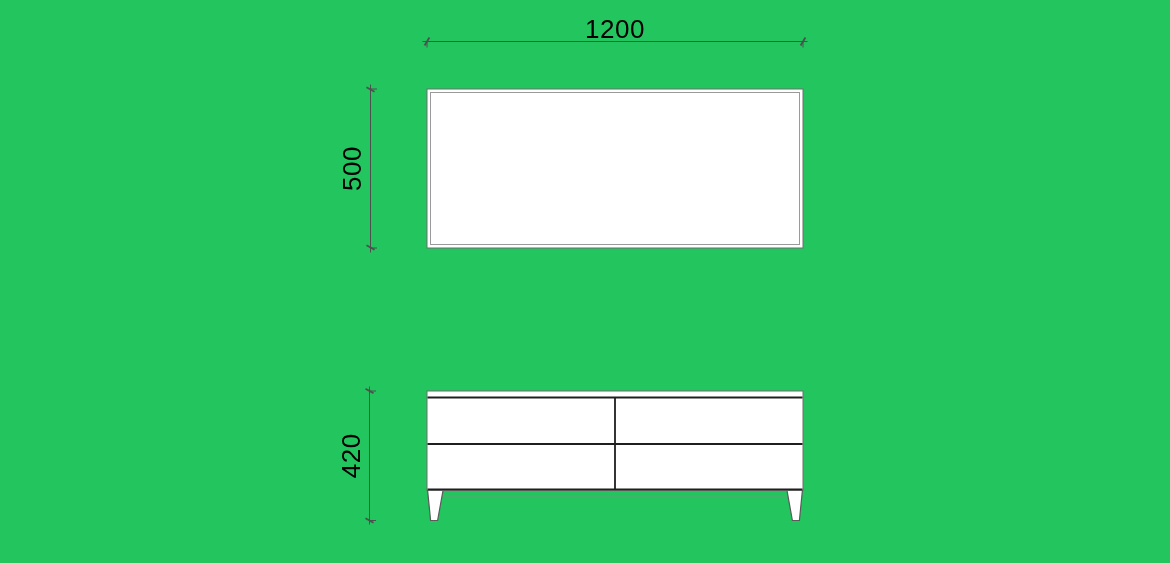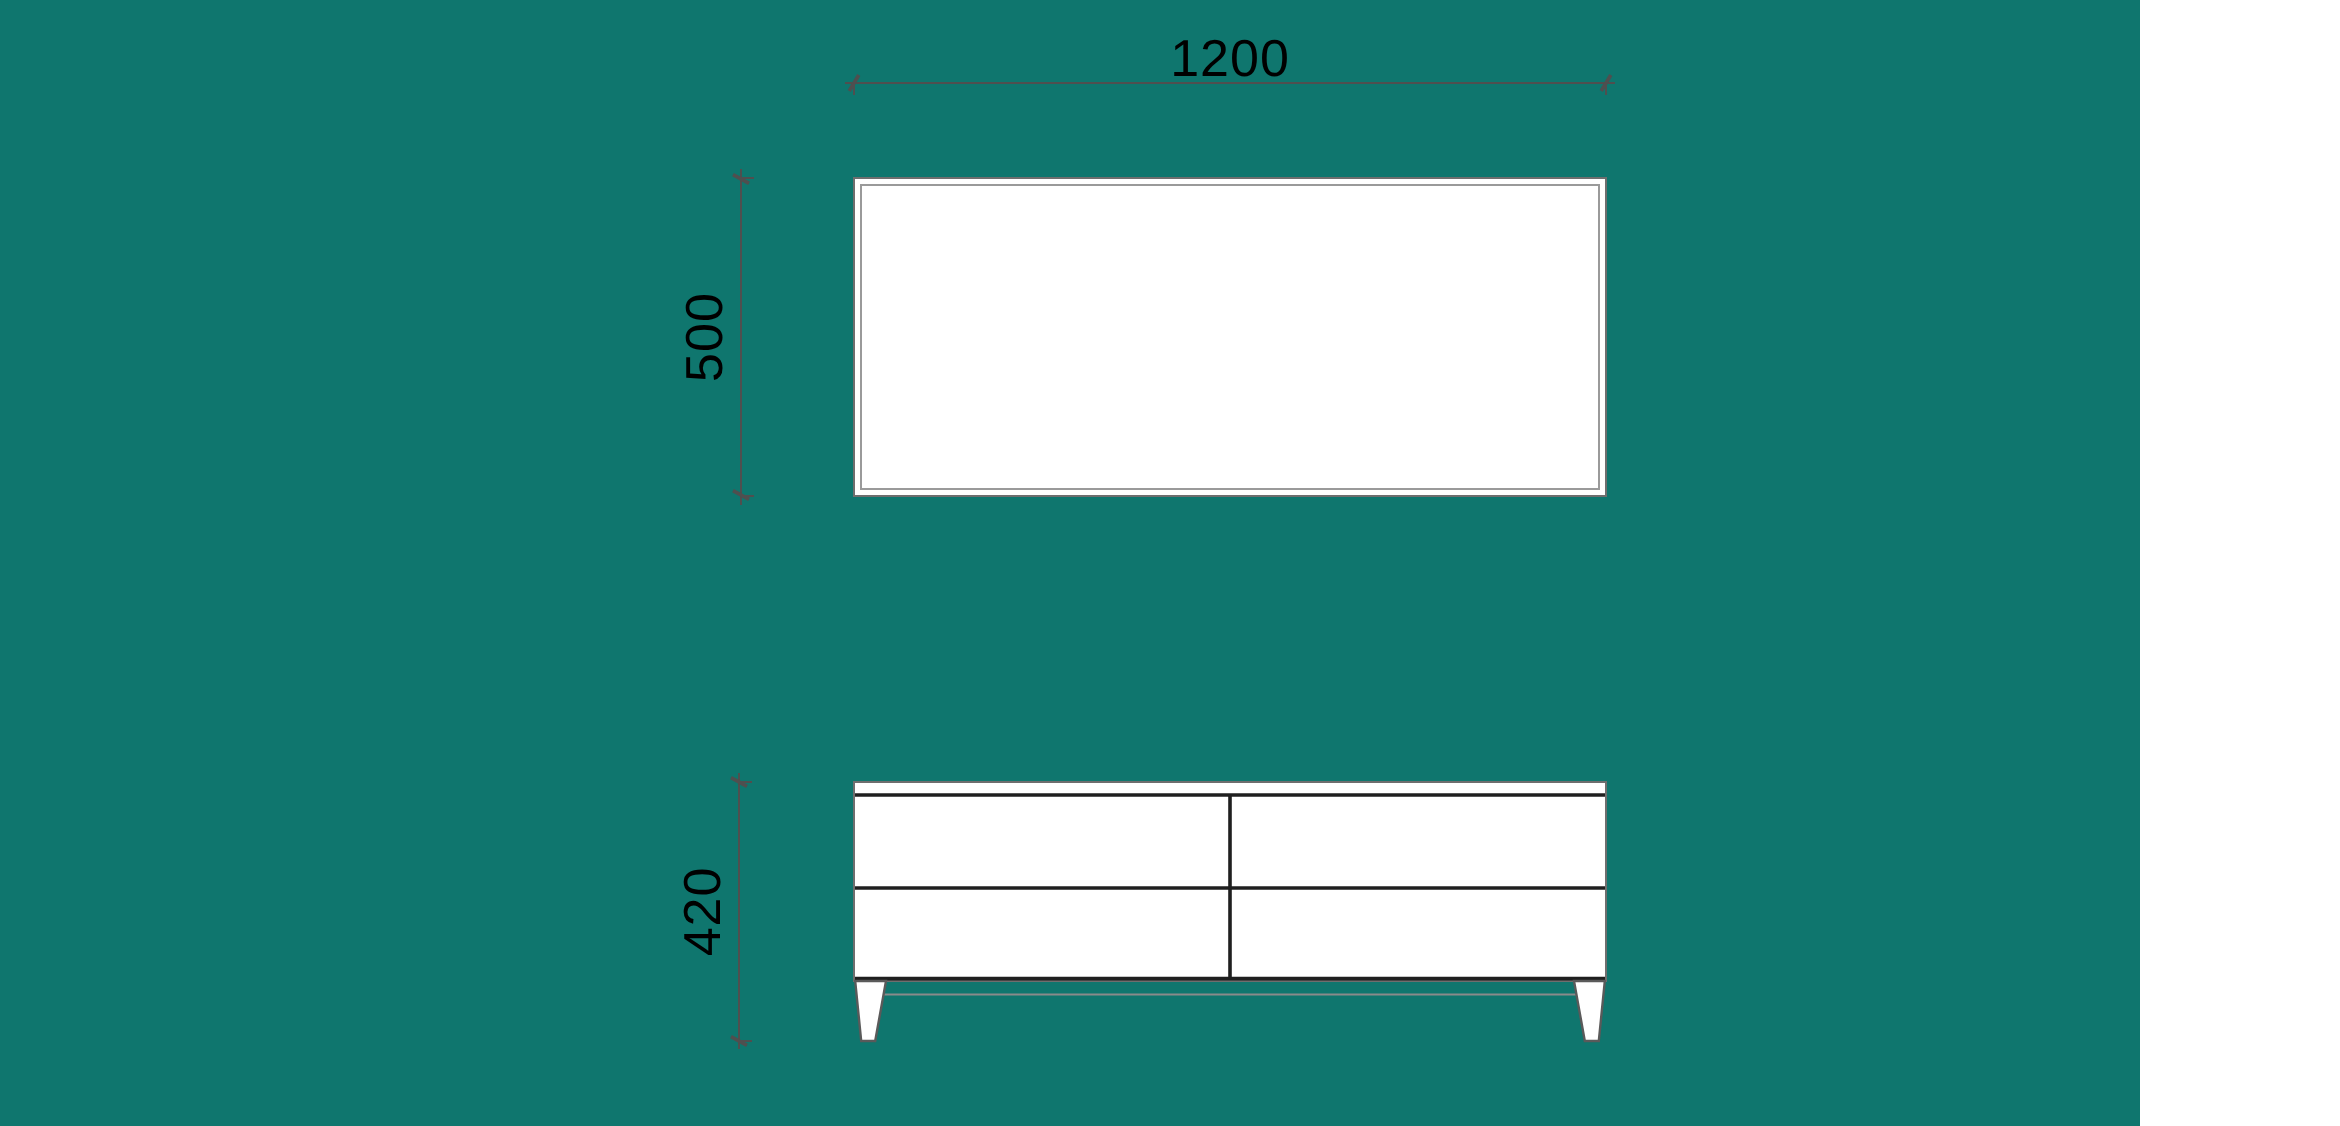--- a/index.html
+++ b/index.html
@@ -1,20 +1,20 @@
 <!DOCTYPE html>
 <html><head>
 <meta charset="utf-8">
 <style>
   html, body { margin: 0; padding: 0; background: #ffffff; }
   .canvas {
     position: relative;
-    width: 1070px;
+    width: 1170px;
     height: 563px;
-    background: #0f766e;
+    background: #22c55e;
     overflow: hidden;
   }
   svg { position: absolute; left: 0; top: 0; display: block; }
   .dim-text {
     font-family: "Liberation Sans", sans-serif;
     font-size: 26px;
     letter-spacing: 0.5px;
   }
   .thin  { stroke-width: 1; fill: none; }
   .dark  { stroke-width: 1.8; fill: none; }

